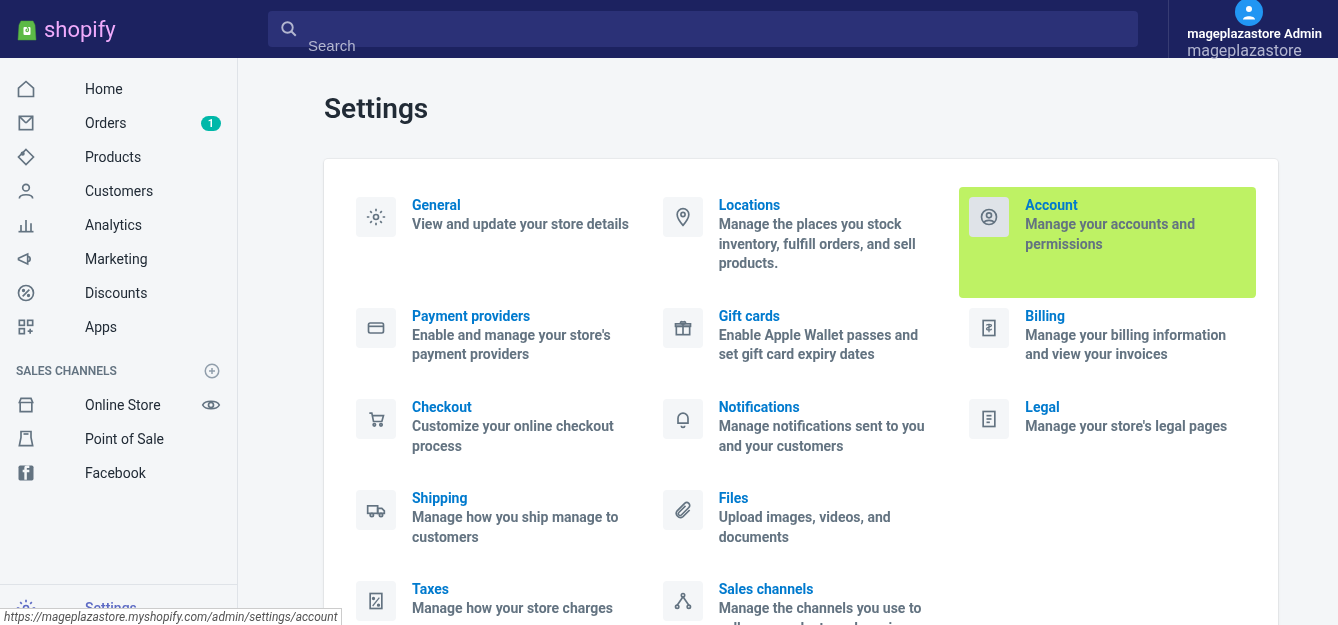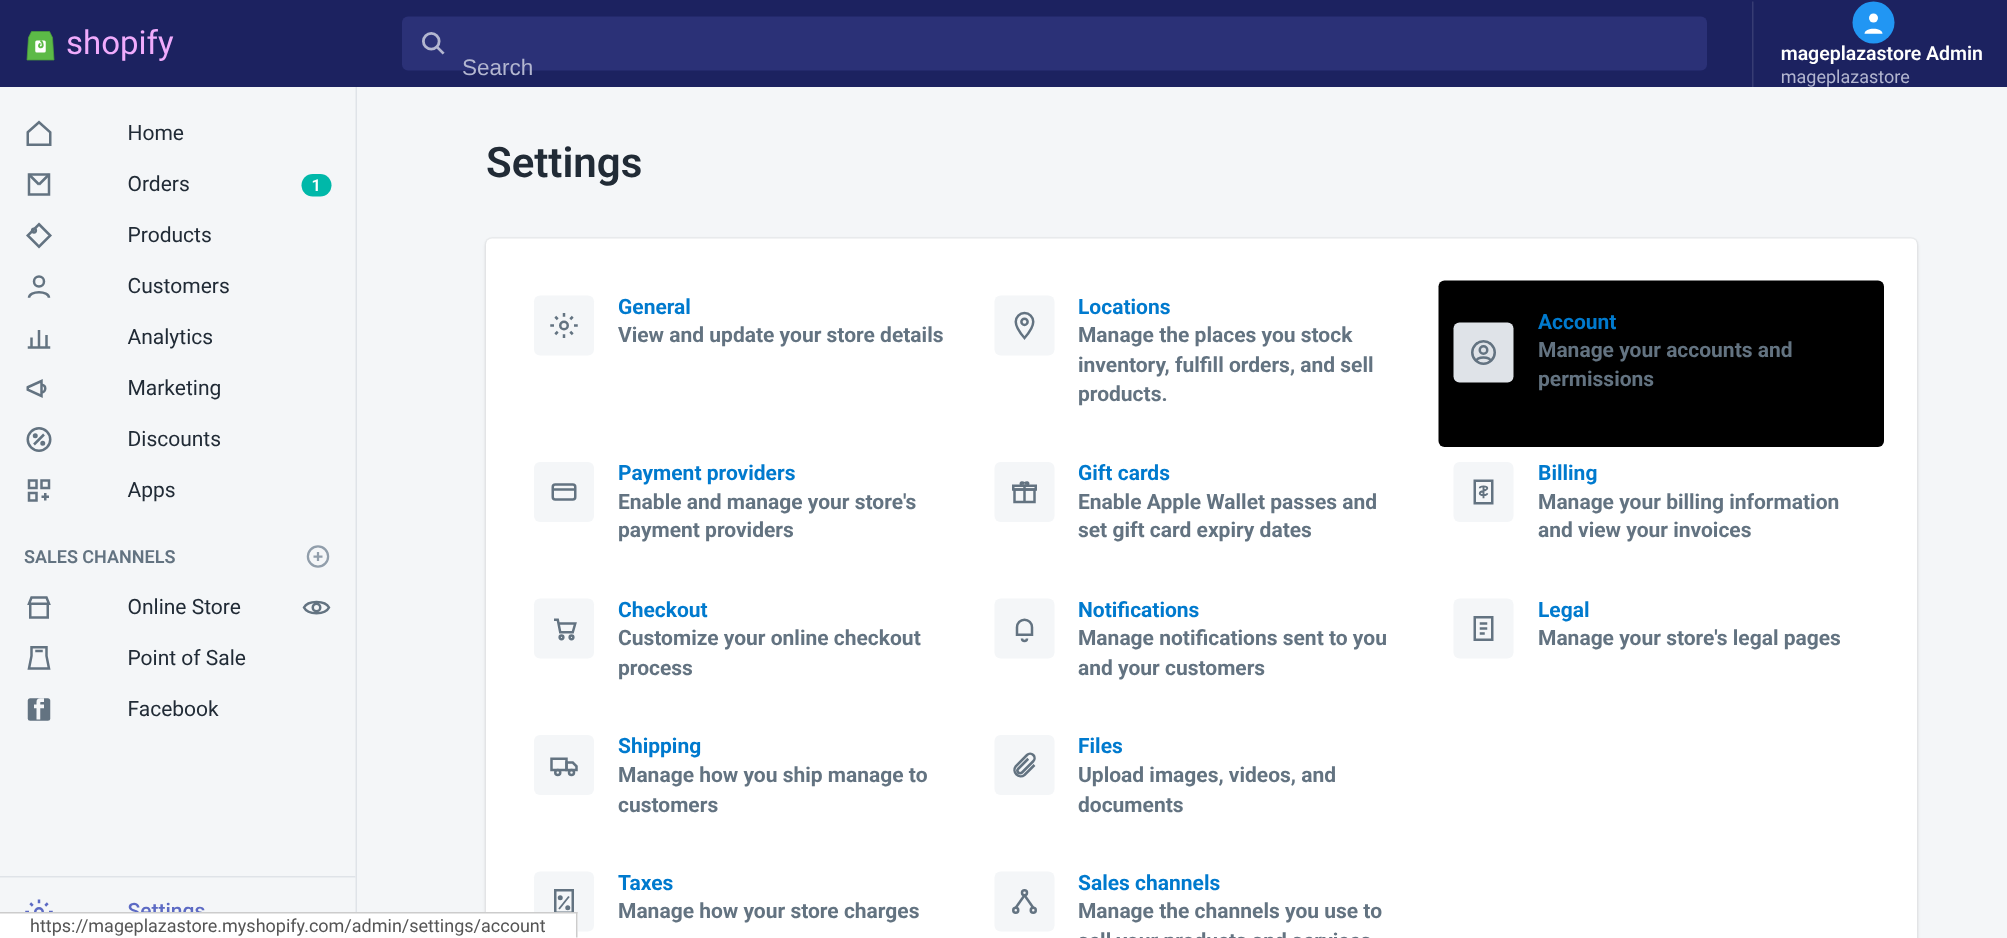--- a/index.html
+++ b/index.html
@@ -69,21 +69,21 @@
   }
   .avatar {
     width: 28px; height: 28px;
     border-radius: 50%;
     background: radial-gradient(circle at center, #2196f3 0%, #2196f3 100%);
     display:flex; align-items:center; justify-content:center;
     margin-right: 12px;
   }
   .avatar svg { fill:#fff; }
   .user-text .name { font-size: 13px; font-weight:600; }
-  .user-text .store { font-size: 12px; color: #b3b6d0; }
+  .user-text .store { font-size: 16px; color: #b3b6d0; }
 
   
   .layout { display: flex; height: calc(625px - 58px); }
   .sidebar {
     width: 238px;
     background: #f4f6f8;
     border-right: 1px solid #dfe3e8;
     padding-top: 14px;
     display:flex;
     flex-direction:column;
@@ -149,21 +149,21 @@
     grid-template-columns: repeat(3, 1fr);
     column-gap: 10px;
   }
   .tile {
     display:flex;
     padding: 10px 10px 24px 10px;
     border-radius:4px;
     cursor:pointer;
     font-weight:bold;
   }
-  .tile.active { background:#000000;align-items:center; }
+  .tile.active { background:#bef264; }
   .tile.active .tile-icon { background:#dfe3e8; }
   .tile-icon {
     width:40px; height:40px;
     background:#f4f6f8;
     border-radius:4px;
     display:flex; align-items:center; justify-content:center;
     margin-right:16px;
     flex-shrink:0;
   }
   .tile-icon svg { width:20px; height:20px; stroke:#637381; fill:none; stroke-width:2; }
@@ -172,21 +172,22 @@
 
   
   .statusbar{
     position:absolute;
     bottom:0; left:0;
     background:#fff;
     border:1px solid #ccc;
     border-left:none; border-bottom:none;
     font-size:12px;
     color:#555;
-    padding:1px 20px;
+    padding:1px 4px;
+    font-style:italic;
   }
 </style>
 </head>
 <body>
 
 <div class="topbar">
   <div class="logo-area">
     <div class="logo">
       <svg width="22" height="24" viewBox="0 0 22 24">
         <path d="M3 7 L5 3 L17 3 L19 7 L20 22 L2 22 Z" fill="#5cba47" stroke="#4a9c3a" stroke-width="0.5"></path>

